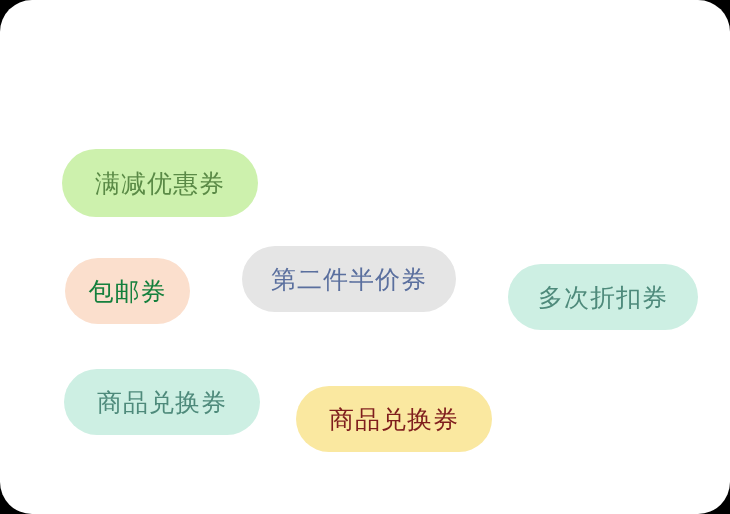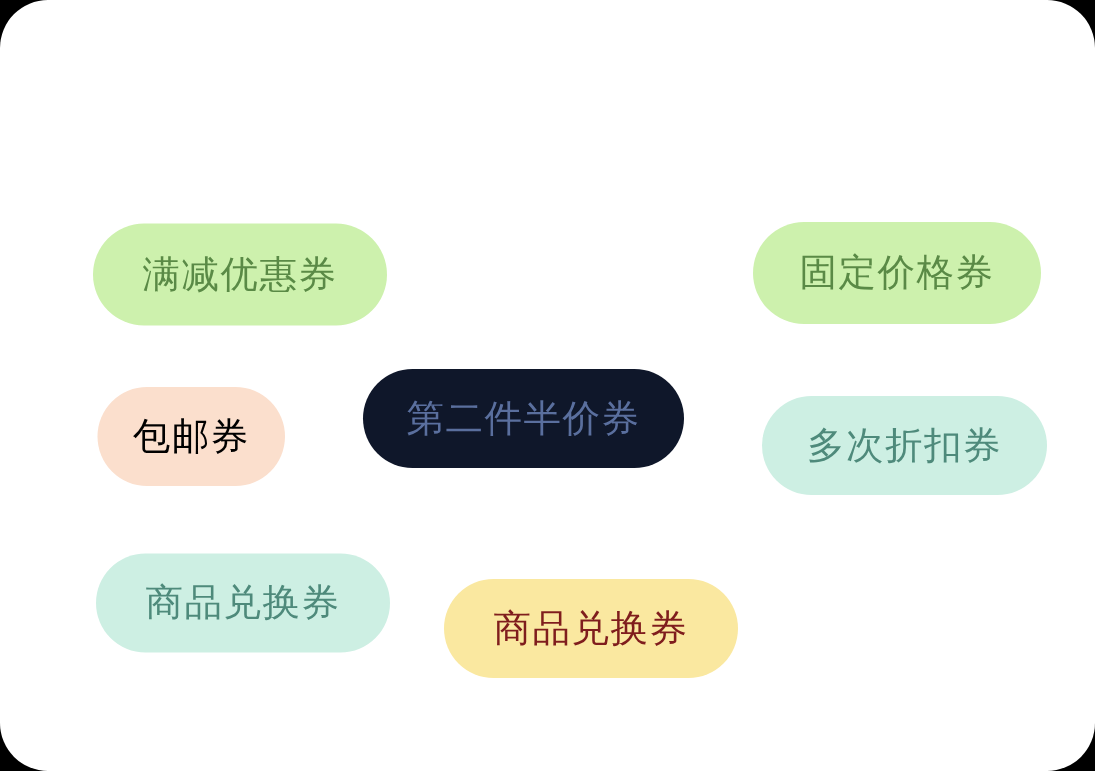--- a/index.html
+++ b/index.html
@@ -73,25 +73,24 @@
 <body>
 
 <div id="coupon-card" style="background: rgb(255, 255, 255); border-radius: 32px;">
 
 
   <div id="tag-cloud">
 
     <div class="tag-pill pill-0" style="background-color: rgb(205, 241, 173); color: rgb(90, 138, 70);">满减优惠券</div>
 
 
-    <div class="tag-pill pill-2" style="background-color: rgb(205, 241, 173); color: rgb(90, 138, 70);">固定价格券</div>
 
-    <div class="tag-pill pill-3" style="background-color: rgb(251, 223, 205); color: #000000;">包邮券</div>
+    <div class="tag-pill pill-3" style="background-color: rgb(251, 223, 205); color: #15803d;">包邮券</div>
 
-    <div class="tag-pill pill-4" style="background-color: #0f172a; color: rgb(90, 111, 158);">第二件半价券</div>
+    <div class="tag-pill pill-4" style="background-color: #e5e5e5; color: rgb(90, 111, 158);">第二件半价券</div>
 
     <div class="tag-pill pill-5" style="background-color: rgb(205, 239, 227); color: rgb(78, 138, 123);">多次折扣券</div>
 
     <div class="tag-pill pill-6" style="background-color: rgb(205, 239, 227); color: rgb(78, 138, 123);">商品兑换券</div>
 
     <div class="tag-pill pill-7" style="background-color: rgb(250, 232, 160); color: #7f1d1d; margin-top: 31px;">商品兑换券</div>
 
 
   </div>
 </div>

